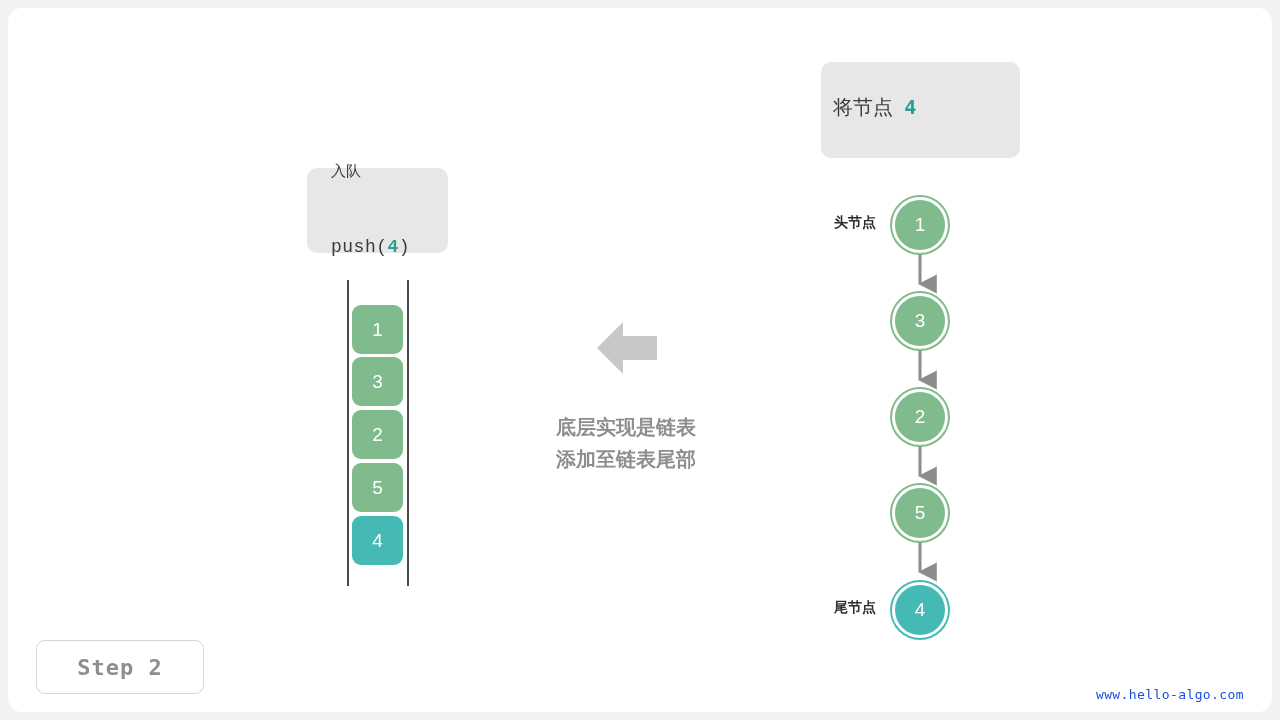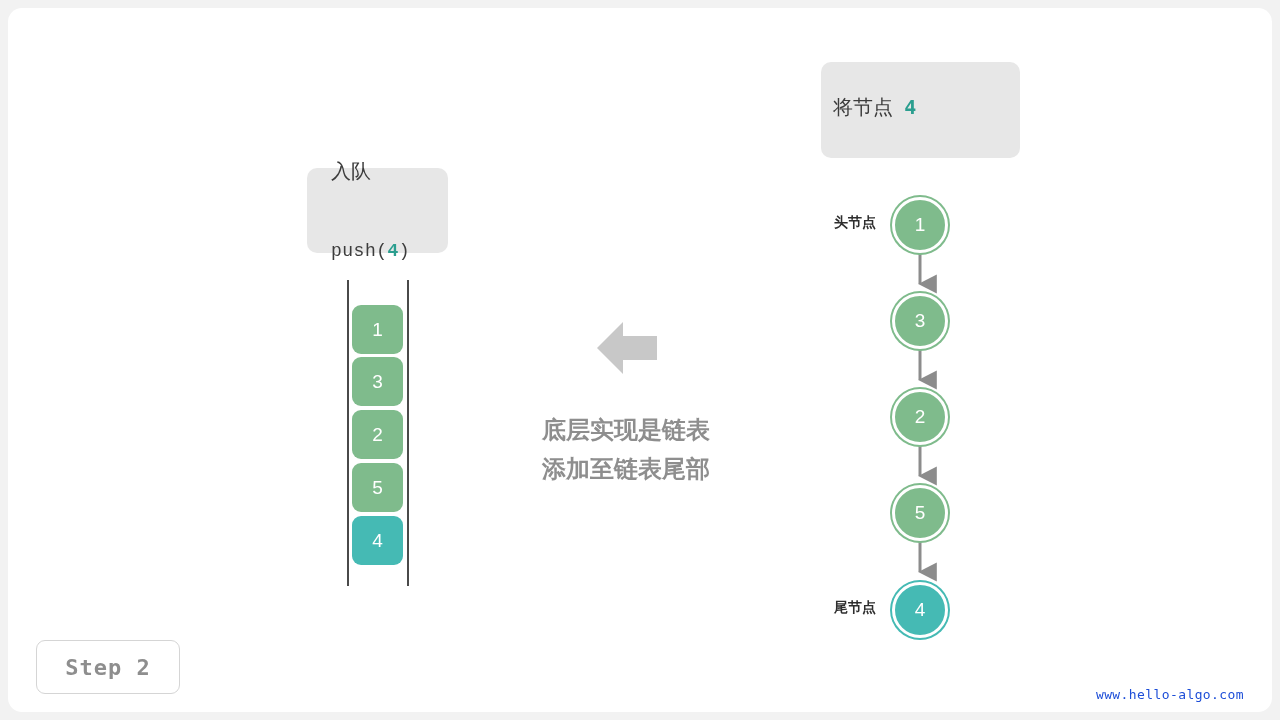--- a/index.html
+++ b/index.html
@@ -63,21 +63,21 @@
   }
 
   
   #push-bubble {
     left: 307px;
     top: 168px;
     width: 141px;
     height: 85px;
     padding: 0 0 0 24px;
   }
-  #push-bubble .line1 { font-size: 20px; margin-bottom: 4px; }
+  #push-bubble .line1 { font-size: 15px; margin-bottom: 4px; }
 
   
   #node-bubble {
     left: 821px;
     top: 62px;
     width: 199px;
     height: 96px;
     padding: 0 0 0 12px;
   }
   #node-bubble .line1 { font-size: 20px; margin-bottom: 6px; }
@@ -113,21 +113,21 @@
   
   #mid-arrow { position: absolute; left: 595px; top: 318px; }
 
   
   #mid-caption {
     position: absolute;
     left: 530px;
     top: 411px;
     width: 192px;
     color: #8e8e8e;
-    font-size: 24px;
+    font-size: 20px;
     font-weight: bold;
     text-align: center;
     line-height: 1.62;
   }
 
   
   #linked-list { position: absolute; left: 780px; top: 190px; }
   .ll-node {
     position: absolute;
     width: 56px;
@@ -158,21 +158,21 @@
     white-space: nowrap;
     text-align: right;
   }
   .ll-link { position: absolute; }
 
   
   #step-badge {
     position: absolute;
     left: 36px;
     top: 640px;
-    width: 144px;
+    width: 168px;
     height: 54px;
     border: 1px solid #d5d5d5;
     border-radius: 9px;
     background: #ffffff;
     display: flex;
     align-items: center;
     justify-content: center;
     color: #8e8e8e;
     font-family: "DejaVu Sans Mono", "Liberation Mono", monospace;
     font-size: 22px;

